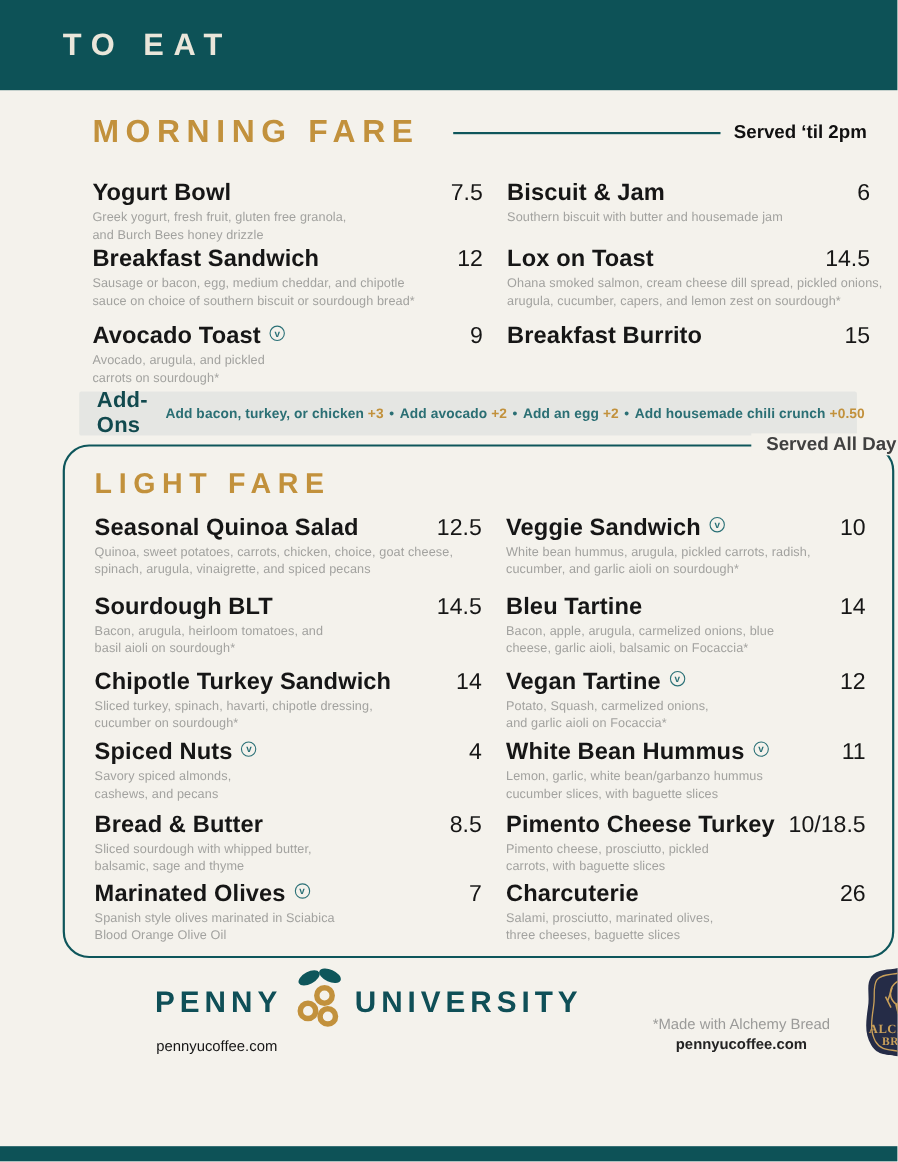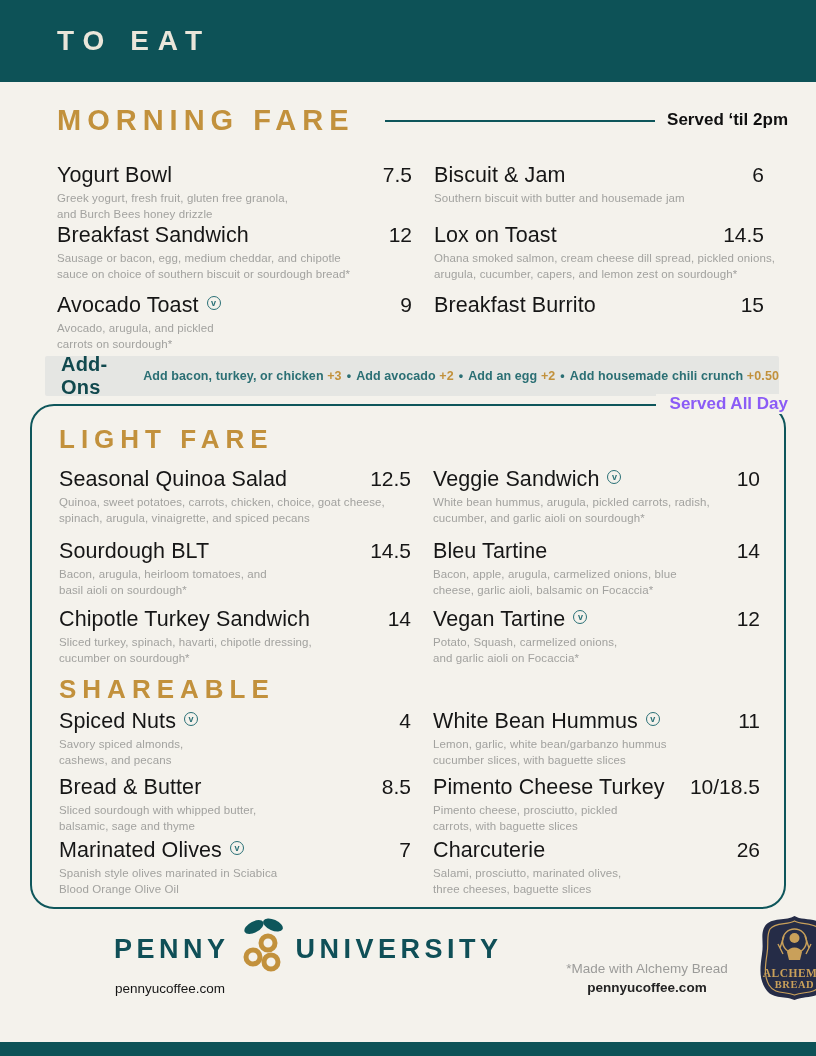--- a/index.html
+++ b/index.html
@@ -4,35 +4,35 @@
 <style>
   * { margin:0; padding:0; box-sizing:border-box; }
   html,body { width:816px; }
   body {
     height:1056px; background:#f4f2ec; position:relative; overflow:hidden;
     font-family:"Liberation Sans", sans-serif; color:#161616;
   }
   .band { height:82px; background:#0d5257; display:flex; align-items:center; padding-left:57px; }
   .band-title { color:#eae6da; font-size:28px; font-weight:700; letter-spacing:9px; }
 
-  .content { padding:0 54px 0 57px; }
+  .content { padding:0 54px 0 84px; }
 
   .sec-row { display:flex; align-items:center; margin-top:20px; margin-right:-26px; }
   .sec-title { color:#c2913c; font-size:29px; font-weight:700; letter-spacing:6px; line-height:36px; white-space:nowrap; }
   .rule { flex:1; height:2px; background:#0e565b; margin:2px 12px 0 30px; }
   .served-note { font-size:17px; font-weight:600; color:#101010; white-space:nowrap; }
 
   .menu-grid { display:grid; column-gap:22px; }
   .grid-morning { grid-template-columns:355px 330px; grid-template-rows:60px 70px auto; margin-top:24px; }
   .grid-light   { grid-template-columns:352px 327px; grid-template-rows:72px 68px auto; margin-top:12px; }
   .grid-share   { grid-template-columns:352px 327px; grid-template-rows:66px 63px auto; margin-top:4px; }
 
   .item-head { display:flex; justify-content:space-between; align-items:baseline; }
   .name-wrap { display:flex; align-items:center; }
-  .item-name { font-size:21.5px; font-weight:400; letter-spacing:0.1px; line-height:26px; white-space:nowrap; }
+  .item-name { font-size:21.5px; font-weight:700; letter-spacing:0.1px; line-height:26px; white-space:nowrap; }
   .item-price { font-size:21px; font-weight:500; white-space:nowrap; }
   .veg {
     display:inline-flex; width:14px; height:14px; border:1.3px solid #2a7076; border-radius:50%;
     color:#2a7076; font-size:9px; line-height:1; align-items:center; justify-content:center;
     margin-left:8px; position:relative; top:-2px; font-weight:600;
   }
   .item-desc { font-size:11.5px; line-height:15.5px; color:#a2a29f; margin-top:3px; white-space:pre; letter-spacing:0.1px; }
 
   .addons {
     margin:4px -17px 0 -12px; height:40px; background:#e5e6e3; border-radius:2px;
@@ -42,21 +42,21 @@
   .addons-items { margin-left:16px; font-size:12.5px; font-weight:600; color:#2b6f74; letter-spacing:0.1px; white-space:nowrap; }
   .ao-price { color:#c2913c; }
   .ao-sep { margin:0 5px; }
 
   .allday-box {
     position:relative; margin:8px -24px 0 -27px; width:756px;
     border:2px solid #0e565b; border-radius:24px; padding:12px 24px 10px 27px;
   }
   .allday-note {
     position:absolute; top:-12px; right:-4px; background:#f4f2ec;
-    padding-left:14px; font-size:17px; font-weight:600; color:#8b5cf6;
+    padding-left:14px; font-size:17px; font-weight:600; color:#404040;
   }
   .box-heading { color:#c2913c; font-size:26px; font-weight:700; letter-spacing:6px; margin-top:6px; line-height:30px; }
   .box-heading.second { margin-top:8px; }
 
   .footer { position:relative; height:114px; }
   .penny-logo { position:absolute; left:57px; top:10px; display:flex; align-items:center; }
   .brand-word { color:#0f4f57; font-size:27px; font-weight:700; letter-spacing:4.5px; line-height:1; }
   .penny-mark { margin:0 10px; position:relative; top:-2px; }
   .penny-url { position:absolute; left:58px; top:72px; font-size:13.5px; color:#161616; }
   .bread-credit { position:absolute; left:470px; top:52px; width:240px; text-align:center; }
@@ -210,21 +210,20 @@
               <span class="item-name">Vegan Tartine</span>
               <span class="veg">v</span>
             </span>
             <span class="item-price">12</span>
           </div>
         <div class="item-desc">Potato, Squash, carmelized onions,
 and garlic aioli on Focaccia*</div>
       </div>
     </div>
 
-    <div class="box-heading second">SHAREABLE</div>
     <div class="menu-grid grid-share">
       <div class="item" style="grid-column:1;grid-row:1;">
         <div class="item-head">
             <span class="name-wrap">
               <span class="item-name">Spiced Nuts</span>
               <span class="veg">v</span>
             </span>
             <span class="item-price">4</span>
           </div>
         <div class="item-desc">Savory spiced almonds,

